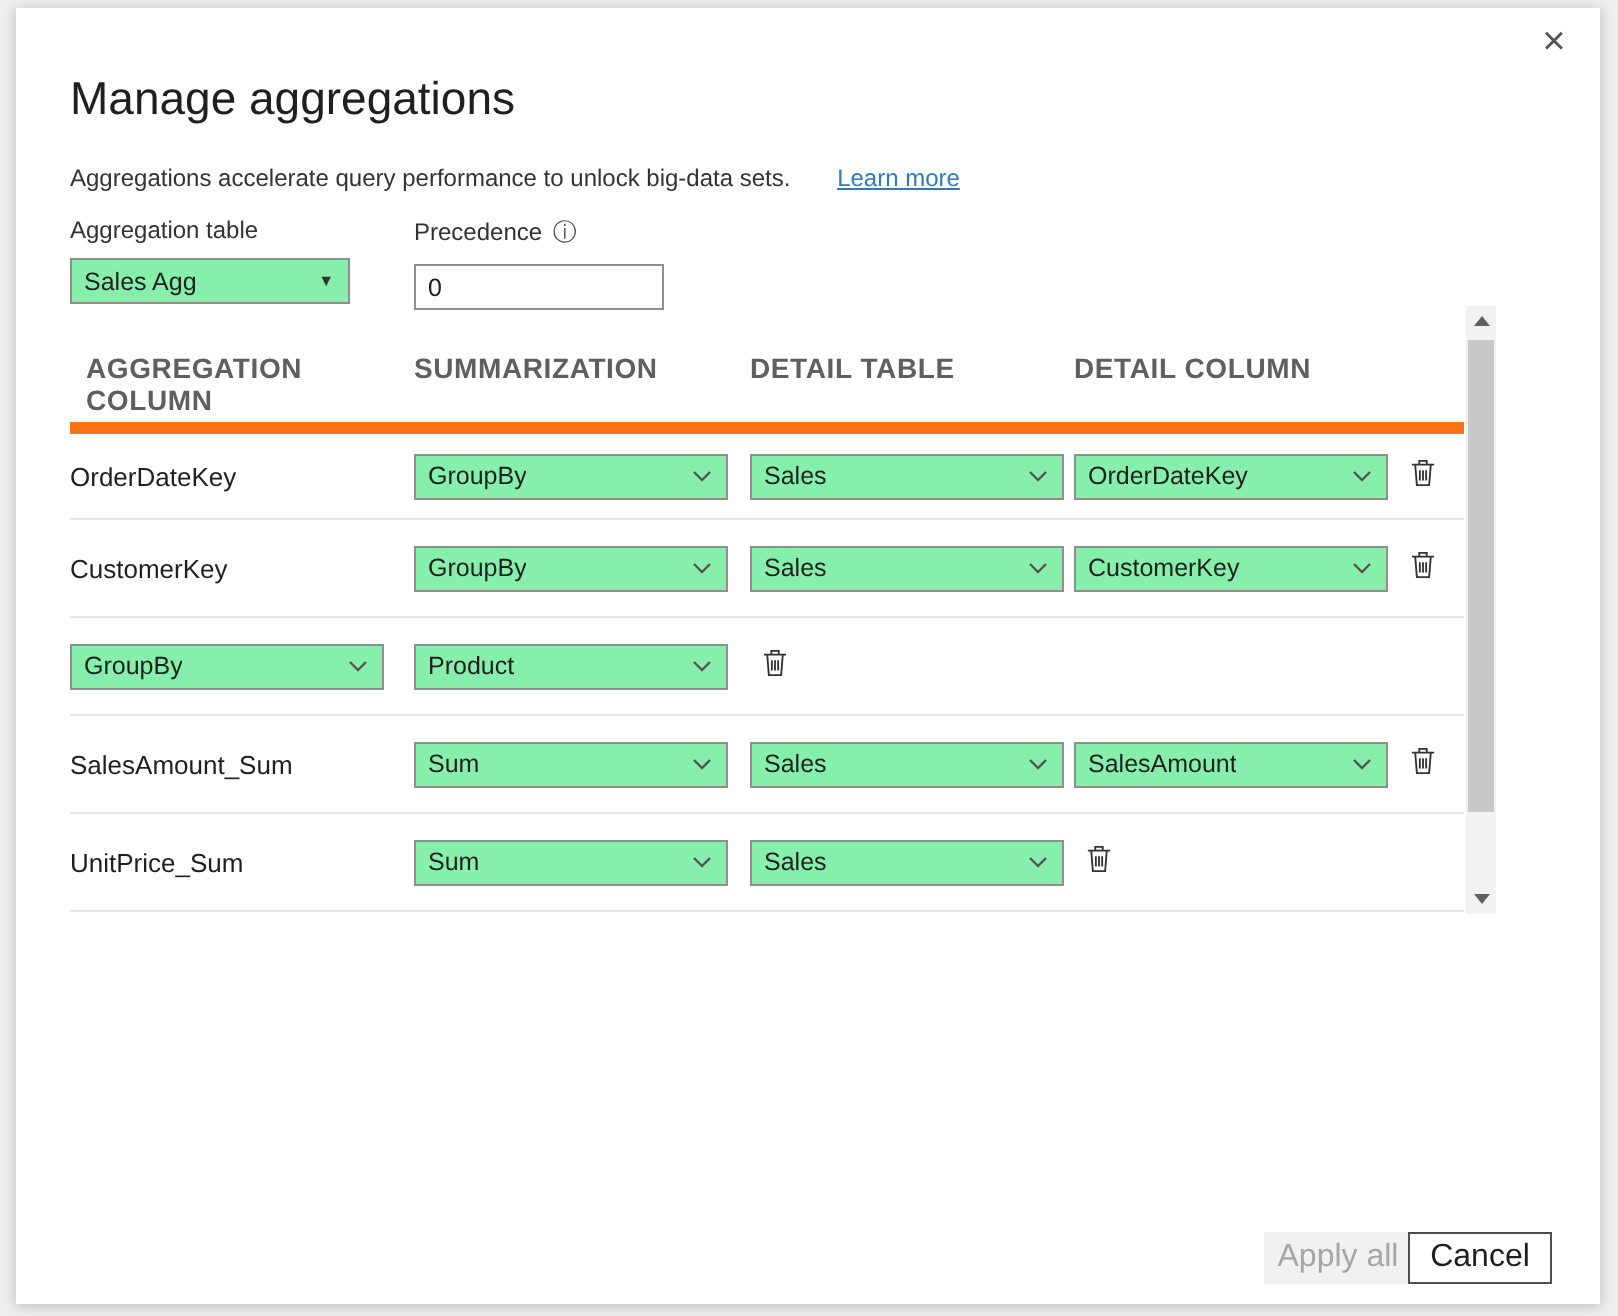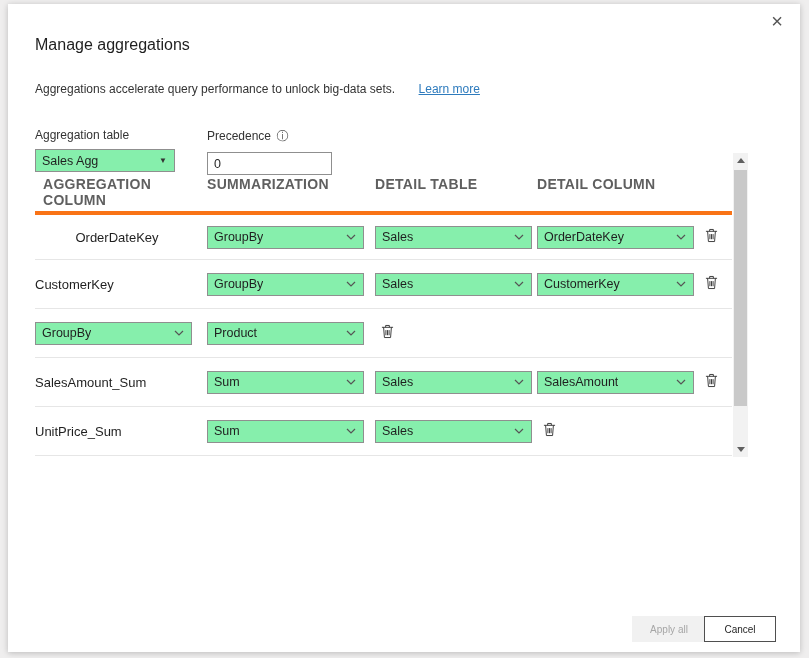--- a/index.html
+++ b/index.html
@@ -22,31 +22,31 @@
     position: absolute; top: 4px; right: 10px;
     width: 26px; height: 26px;
     background: transparent; border: none;
     font-size: 20px; line-height: 26px;
     color: #555; cursor: pointer;
     font-family: "Liberation Sans", sans-serif;
   }
   
   .title {
     position: absolute; left: 27px; top: 32px;
-    font-size: 16px; font-weight: 400; color: #1f1f1f;
+    font-size: 23px; font-weight: 400; color: #1f1f1f;
   }
   .subtitle {
     position: absolute; left: 27px; top: 78px;
     font-size: 12px; color: #333;
   }
   .subtitle a {
     color: #2e7bbd; text-decoration: underline; cursor: pointer; padding-left: 20px;
   }
   
-  .controls { position: absolute; left: 27px; top: 104px; display: flex; margin-top: 20px; }
+  .controls { position: absolute; left: 27px; top: 104px; display: flex; }
   .control { margin-right: 0; }
   .control-1 { width: 172px; }
   .control label {
     display: block; font-size: 12px; color: #333; margin-bottom: 7px;
   }
   .info-icon { font-size: 12px; color: #555; margin-left: 2px; }
   .select {
     height: 23px; background: #86efac;
     border: 1px solid #8f8f8f;
     display: flex; align-items: center; justify-content: space-between;
@@ -77,21 +77,21 @@
   .rows {
     position: absolute; left: 27px; top: 207px; width: 697px;
   }
   .row {
     display: grid;
     grid-template-columns: 172px 168px 162px 162px 1fr;
     align-items: center;
     height: 49px;
     border-bottom: 1px solid #e6e6e6;
   }
-  .row:first-child { border-top: 4px solid #f97316; text-align: center; }
+  .row:first-child { border-top: 6px solid #f97316; }
   .cell-text { font-size: 13px; color: #1f1f1f; padding-right: 8px;
     overflow: hidden; text-overflow: ellipsis; white-space: nowrap; }
   .row .select { width: 157px; }
   .trash-btn {
     width: 24px; height: 24px;
     background: transparent; border: none; cursor: pointer;
     display: flex; align-items: center; justify-content: center;
   }
   
   .scrollbar {
@@ -117,21 +117,21 @@
   }
   .sb-track { flex: 1; position: relative; }
   .sb-thumb {
     position: absolute; left: 1px; right: 1px; top: 2px;
     height: 86%;
     background: #c9c9c9;
   }
   
   .btn {
     position: absolute; bottom: 10px;
-    height: 26px; font-size: 10px;
+    height: 26px; font-size: 16px;
     font-family: "Liberation Sans", sans-serif;
     cursor: pointer;
   }
   .btn-apply {
     right: 94px; width: 74px;
     background: #f1f1f1; border: 1px solid #f1f1f1;
     color: #a6a6a6;
   }
   .btn-cancel {
     right: 24px; width: 72px;

